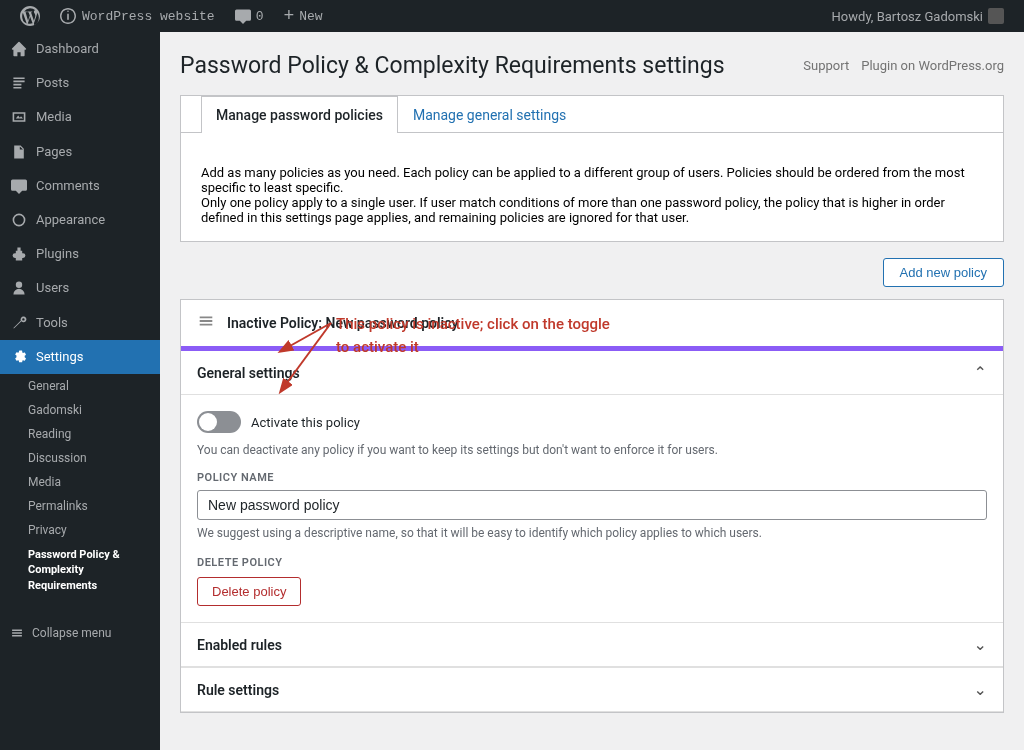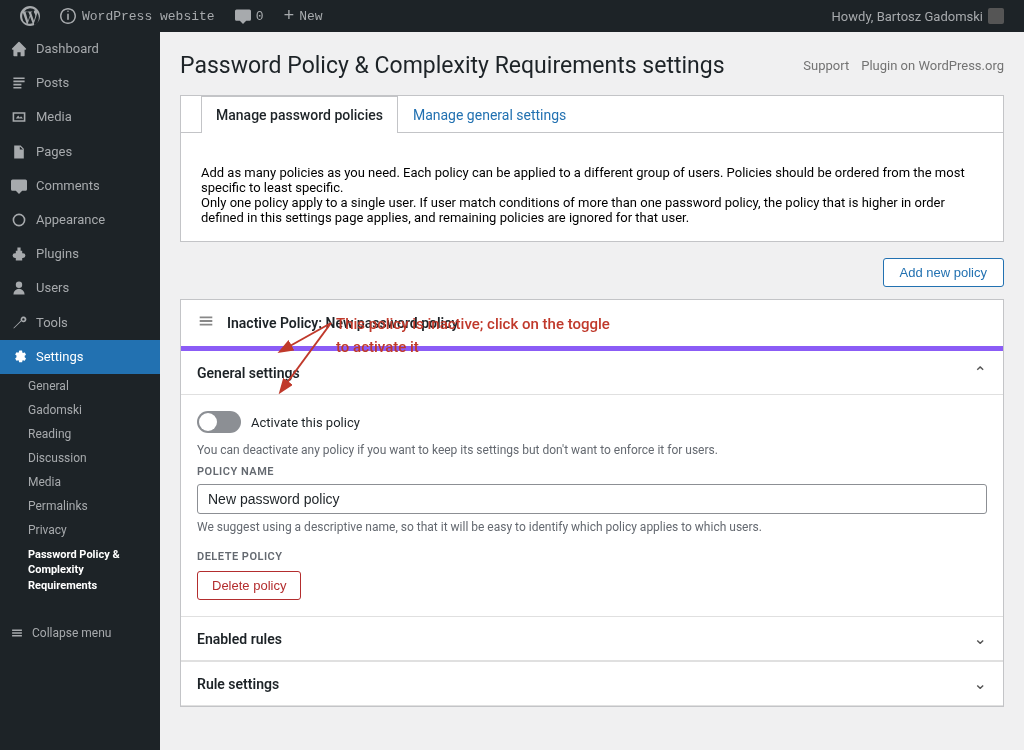--- a/index.html
+++ b/index.html
@@ -89,21 +89,21 @@
     .toggle-switch input { opacity: 0; width: 0; height: 0; }
     .toggle-slider {
       position: absolute; top: 0; left: 0; right: 0; bottom: 0;
       background: #8c8f94; border-radius: 22px; cursor: pointer; transition: 0.2s;
     }
     .toggle-slider::before {
       content: ''; position: absolute; width: 18px; height: 18px;
       left: 2px; top: 2px; background: #fff; border-radius: 50%; transition: 0.2s;
     }
     .toggle-label { font-size: 13px; color: #1d2327; }
-    .toggle-desc { color: #646970; font-size: 12px; margin-bottom: 8px; }
+    .toggle-desc { color: #646970; font-size: 12px; margin-bottom: 14px; }
 
     
     .field-label { font-size: 11px; font-weight: 600; color: #646970; letter-spacing: 0.5px; text-transform: uppercase; margin-bottom: 6px; }
     .field-input { width: 100%; padding: 6px 10px; border: 1px solid #8c8f94; border-radius: 3px; font-size: 14px; color: #1d2327; }
     .field-desc { color: #646970; font-size: 12px; margin-top: 6px; }
     .field-group { margin-bottom: 16px; }
 
     .delete-label { font-size: 11px; font-weight: 600; color: #646970; letter-spacing: 0.5px; text-transform: uppercase; margin-bottom: 8px; }
     .btn-danger-outline { background: #fff; border: 1px solid #b32d2e; color: #b32d2e; padding: 6px 14px; font-size: 13px; cursor: pointer; border-radius: 3px; }
 

